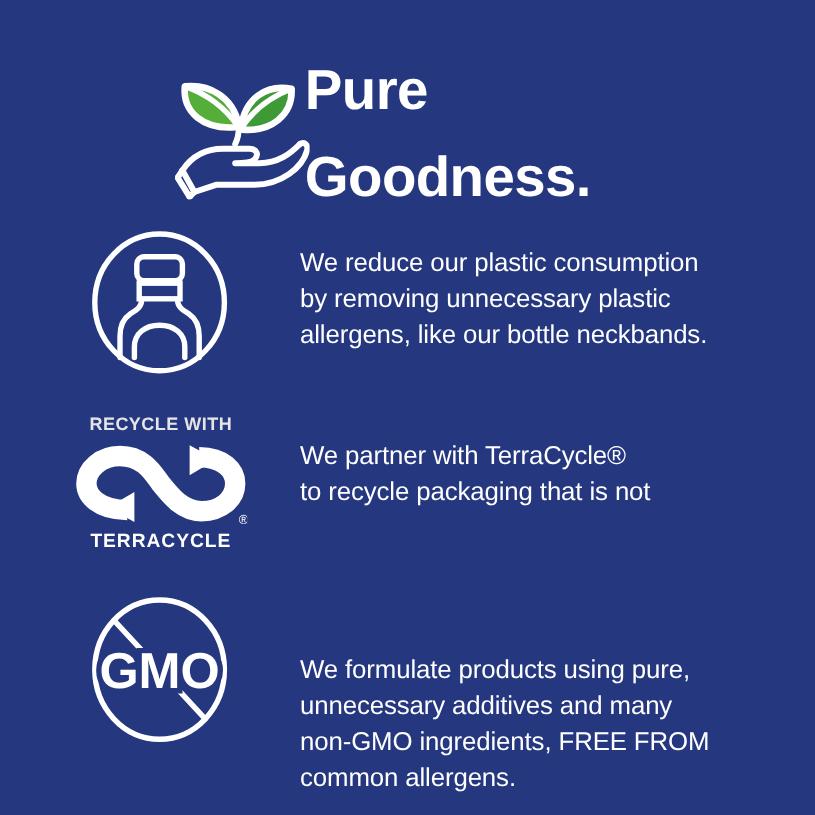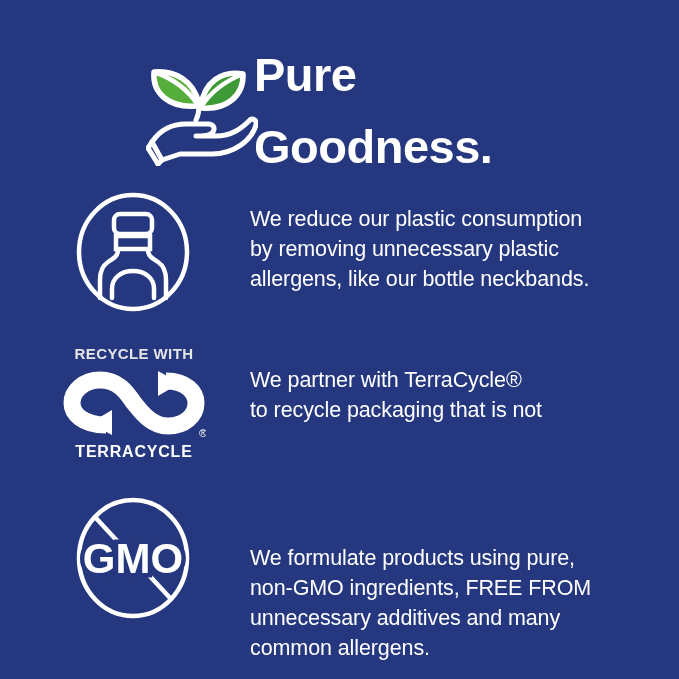--- a/index.html
+++ b/index.html
@@ -140,19 +140,19 @@
     <div class="icon-wrap">
       <svg viewBox="0 0 152 135" width="152" height="135">
         <ellipse cx="75" cy="63" rx="54" ry="58" fill="none" stroke="#FFFFFF" stroke-width="4.5"></ellipse>
         <line x1="37" y1="22" x2="113" y2="104" stroke="#FFFFFF" stroke-width="4.5" stroke-linecap="round"></line>
         <text x="75" y="78" text-anchor="middle" font-family="Liberation Sans, sans-serif" font-weight="bold" font-size="42" fill="#25377E" stroke="#25377E" stroke-width="9" paint-order="stroke">GMO</text>
         <text x="75" y="78" text-anchor="middle" font-family="Liberation Sans, sans-serif" font-weight="bold" font-size="42" fill="#FFFFFF">GMO</text>
       </svg>
     </div>
     <div class="copy">
         <span class="line"><span>We formulate products using pure,</span></span>
+        <span class="line"><span>unnecessary additives and many</span></span>
         <span class="line"><b>non-GMO</b><span> ingredients, </span><b>FREE FROM</b></span>
-        <span class="line"><span>unnecessary additives and many</span></span>
         <span class="line"><span>common allergens.</span></span>
       </div>
   </div>
 
 </div>
 
 </body></html>

